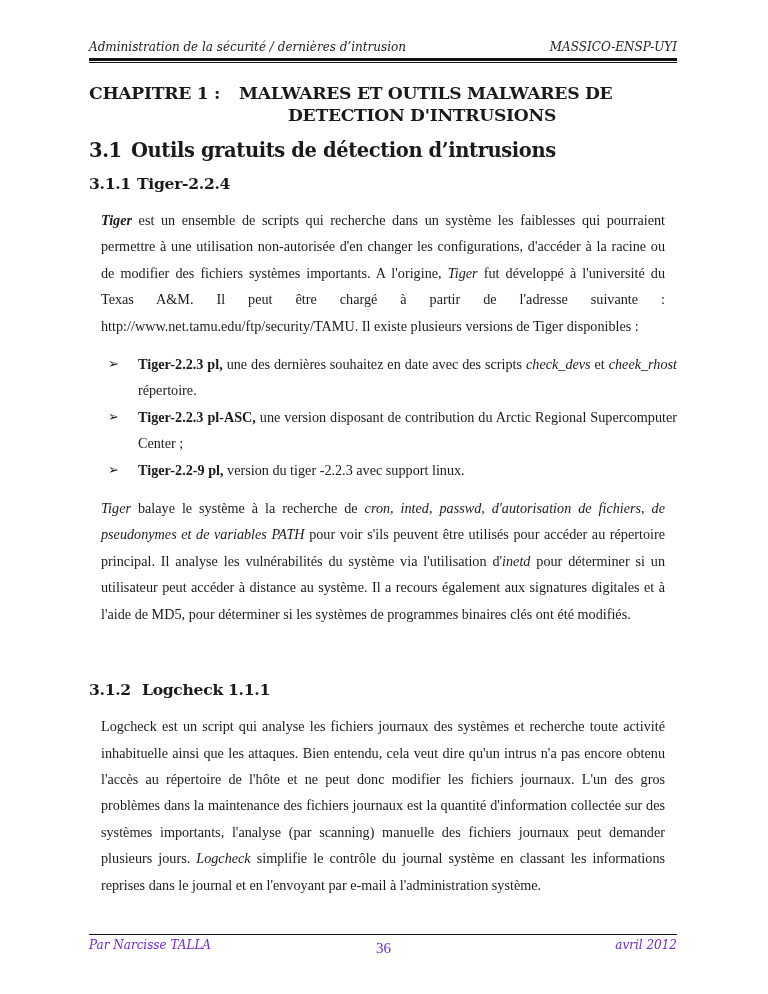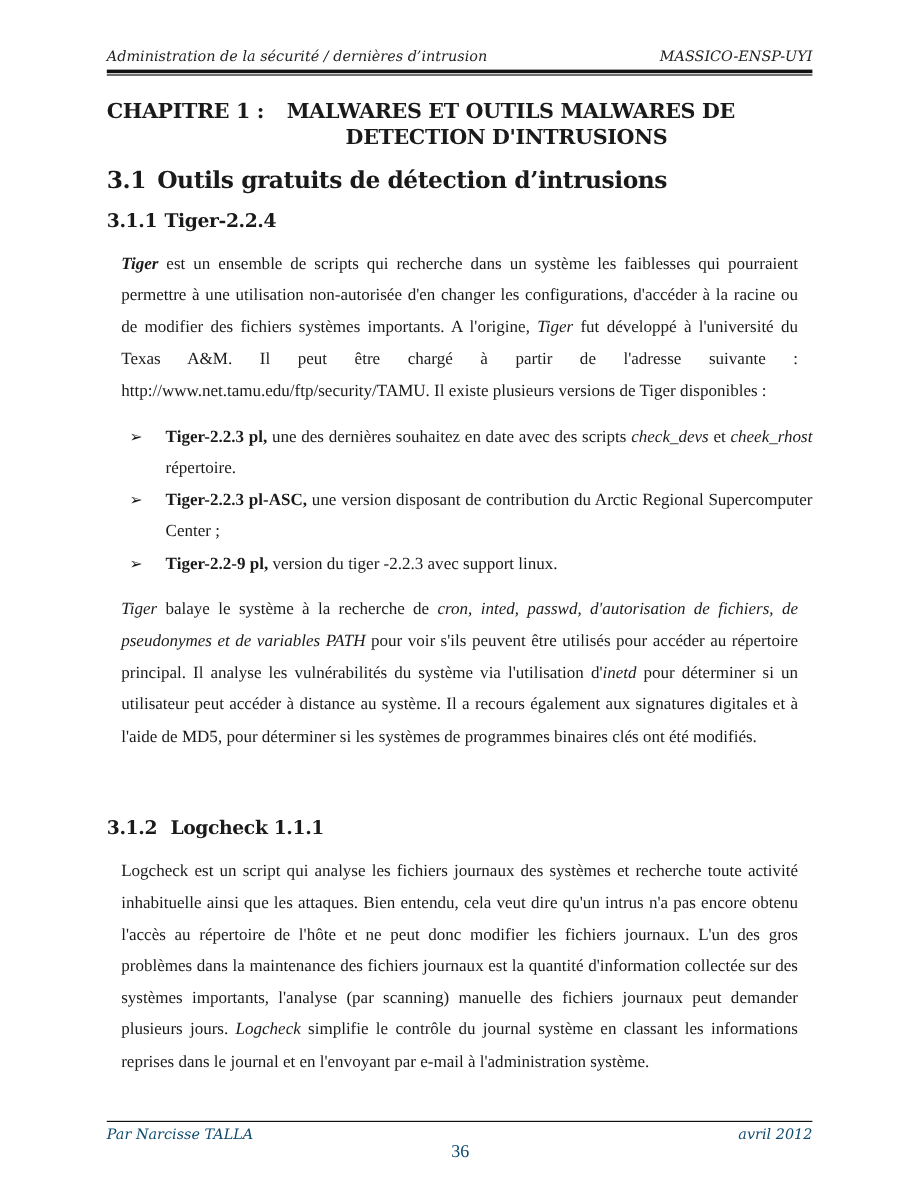--- a/index.html
+++ b/index.html
@@ -34,23 +34,23 @@
 
     p { margin: 12px; text-align: justify; text-align-last: auto; }
     .para { }
     .bullets { list-style: none; margin: 0; padding: 0 0 0 49px; }
     .bullets li { position: relative; text-align: justify; }
     .bullets li .bullet-icon { position: absolute; left: -30px; top: 0; font-size: 13px; }
     .bold { font-weight: bold; }
 
     .footer-rule { position: absolute; left: 89px; top: 934px; width: 588px; height: 1px; background: #111; }
     .running-footer { position: absolute; left: 89px; top: 936px; width: 588px; height: 20px;
-      font-size: 12px; color: #0c4a6e; }
+      font-size: 12px; color: #6d28d9; }
     .running-footer .author { position: absolute; left: 0; top: 2px; font-family: "DejaVu Serif", serif; font-style: italic; }
-    .running-footer .page-number { position: absolute; left: 287px; top: 16px; font-family: "Liberation Serif", serif; font-size: 15px; }
+    .running-footer .page-number { position: absolute; left: 287px; top: 4px; font-family: "Liberation Serif", serif; font-size: 15px; }
     .running-footer .date { position: absolute; right: 0; top: 2px; font-family: "DejaVu Serif", serif; font-style: italic; margin-left: 37px; }
   </style>
 </head>
 <body>
 
 <div class="page">
 
   <div class="running-header">
     <span class="left">Administration de la sécurité / dernières d’intrusion</span>
     <span class="right">MASSICO-ENSP-UYI</span>

